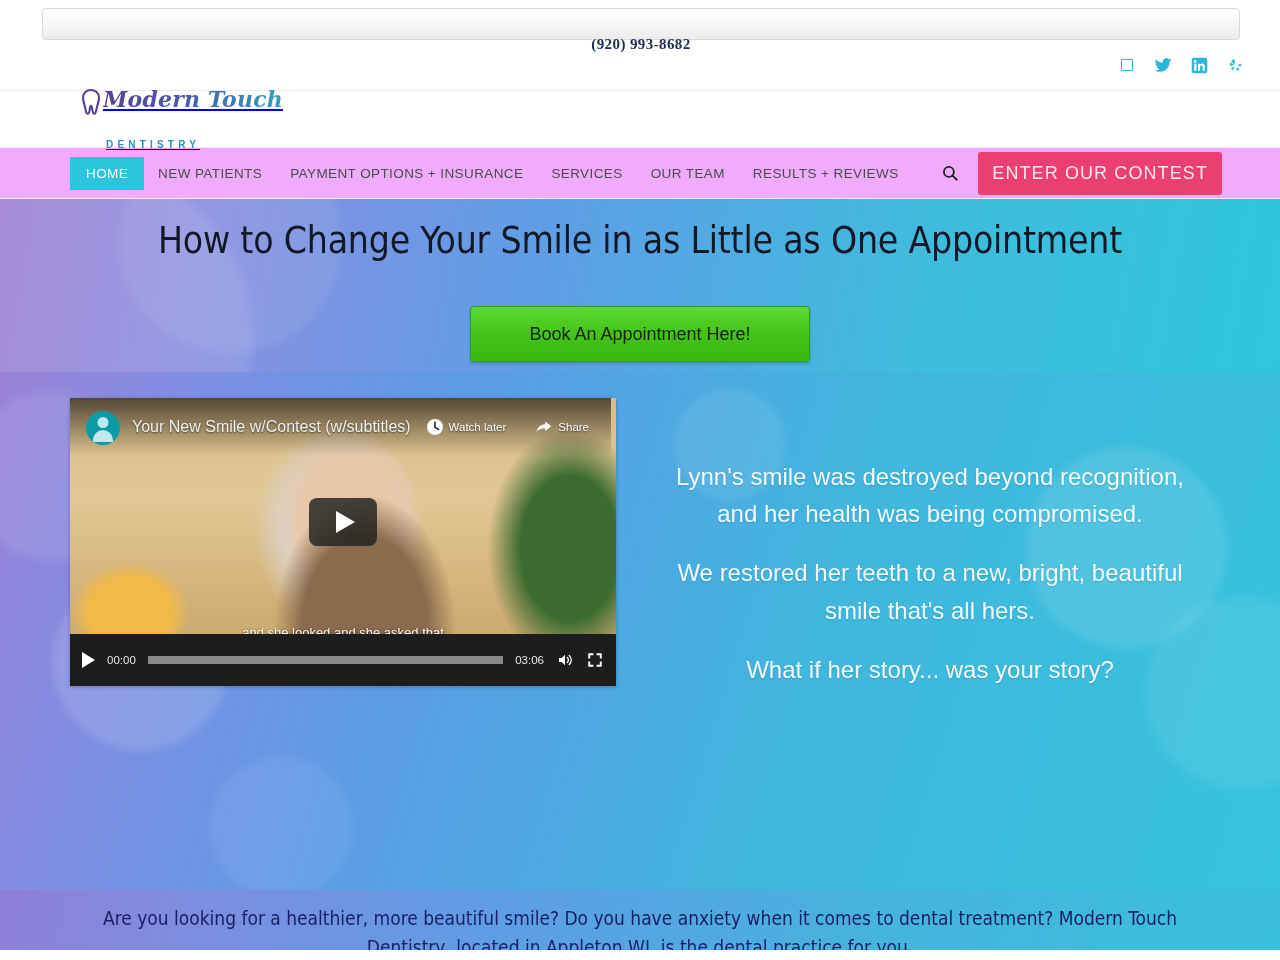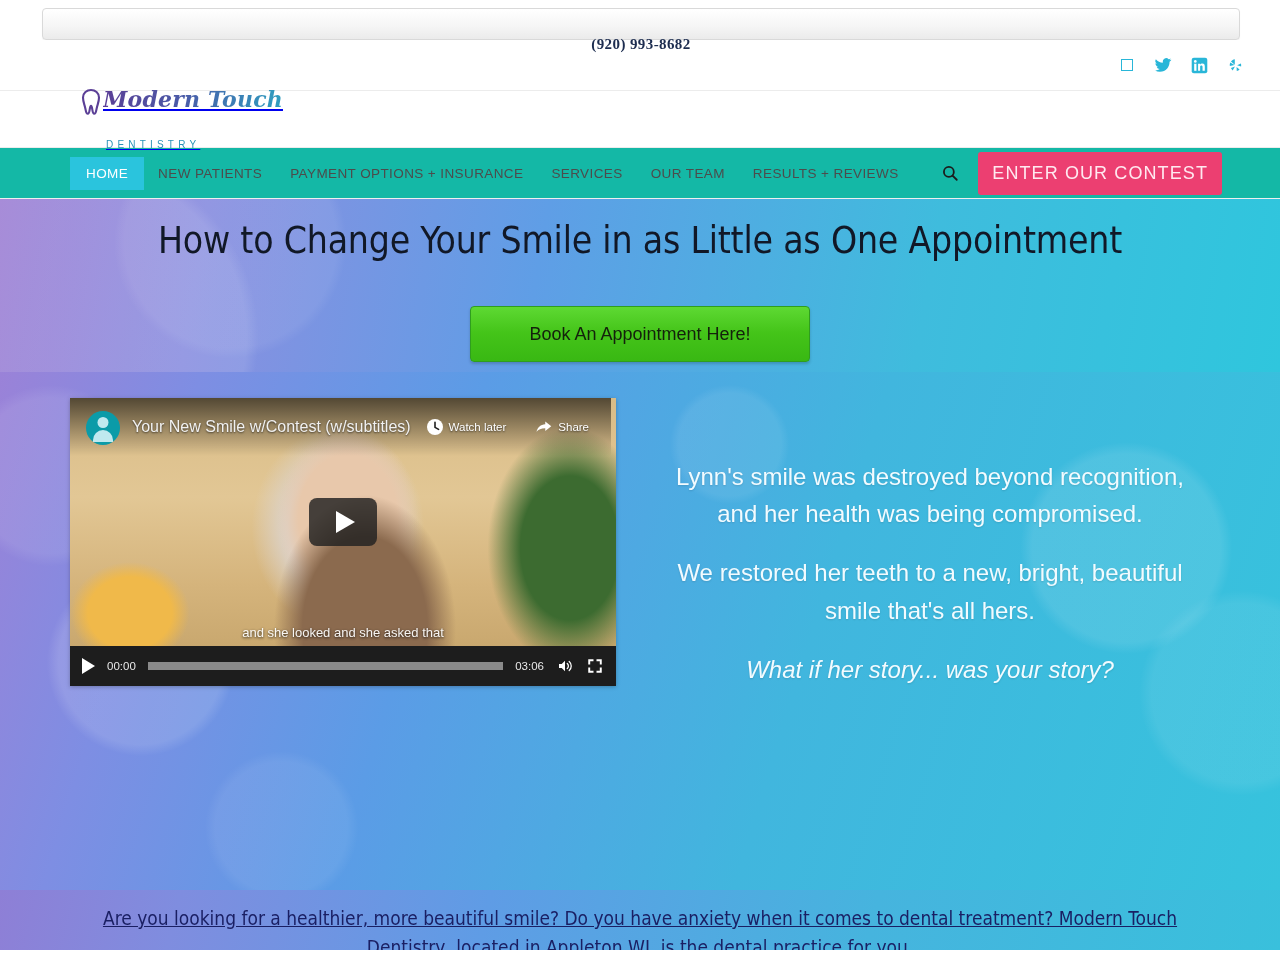--- a/index.html
+++ b/index.html
@@ -80,31 +80,31 @@
     font-weight: 700;
     letter-spacing: .2px;
     background: linear-gradient(90deg,#5b3f96 0%, #4a5ba8 45%, #2f9fc0 100%);
     -webkit-background-clip: text;
     background-clip: text;
     color: transparent;
   }
   .logo-sub {
     font-size: 10px;
     letter-spacing: 4.2px;
-    font-weight: 400;
+    font-weight: 700;
     color: #2a93b8;
     margin-top: 21px;
     margin-left: 26px;
   }
 
   
   .nav-bar {
     width: 1280px;
     height: 51px;
-    background: #14b8a6;
+    background: #f0abfc;
     display: flex;
     align-items: center;
     padding-left: 70px;
     padding-right: 58px;
     border-bottom: 1px solid #efefef;
   }
   .nav-items { display: flex; align-items: center; }
   .nav-item {
     font-size: 13.5px;
     letter-spacing: .4px;
@@ -270,21 +270,21 @@
   }
   .cc-line {
     position:absolute; left:0; right:0; bottom:6px;
     text-align:center; color:#fff; font-size:13px;
     text-shadow:0 1px 3px rgba(0,0,0,.9);
     opacity:.92;
   }
 
   .video-controls {
     position:absolute; left:0; bottom:0;
-    width:546px; height:40px;
+    width:546px; height:52px;
     background:#1d1d1d;
     display:flex; align-items:center;
     padding:0 12px; gap:12px;
     color:#fff;
   }
   .ctrl-play {
     width:0;height:0;border-style:solid;
     border-width:8px 0 8px 13px;
     border-color:transparent transparent transparent #fff;
     cursor:pointer;
@@ -302,37 +302,36 @@
     text-align:center;
     color:#f2fbff;
   }
   .story-text p {
     font-size:24px;
     line-height:1.55;
     font-weight:300;
     margin-bottom:22px;
     text-shadow:0 1px 2px rgba(0,0,0,.12);
   }
-  .story-text p.italic { font-style: italic; margin-bottom:0; }
+  .story-text p.italic { margin-bottom:0; }
 
   
   .intro {
     position:relative;
     width:1280px; height:60px;
     background: linear-gradient(104deg, #8e7fd6 0%, #7f8ddf 14%, #5f9ce5 38%, #46b4de 68%, #39c0dc 100%);
     overflow:hidden;
   }
   .intro-text {
     position:absolute; top:14px; left:70px; right:70px;
     text-align:center;
     color:#1a1f63;
     font-family:"DejaVu Sans Condensed","Liberation Sans Narrow","Liberation Sans", sans-serif;
     font-size:19px;
     line-height:1.5;
-    text-decoration:underline;
   }
 </style>
 </head>
 <body>
 
 <div class="phone-bar-wrap">
   <div class="phone-bar">
     <a href="#">(920) 993-8682</a>
   </div>
 </div>

